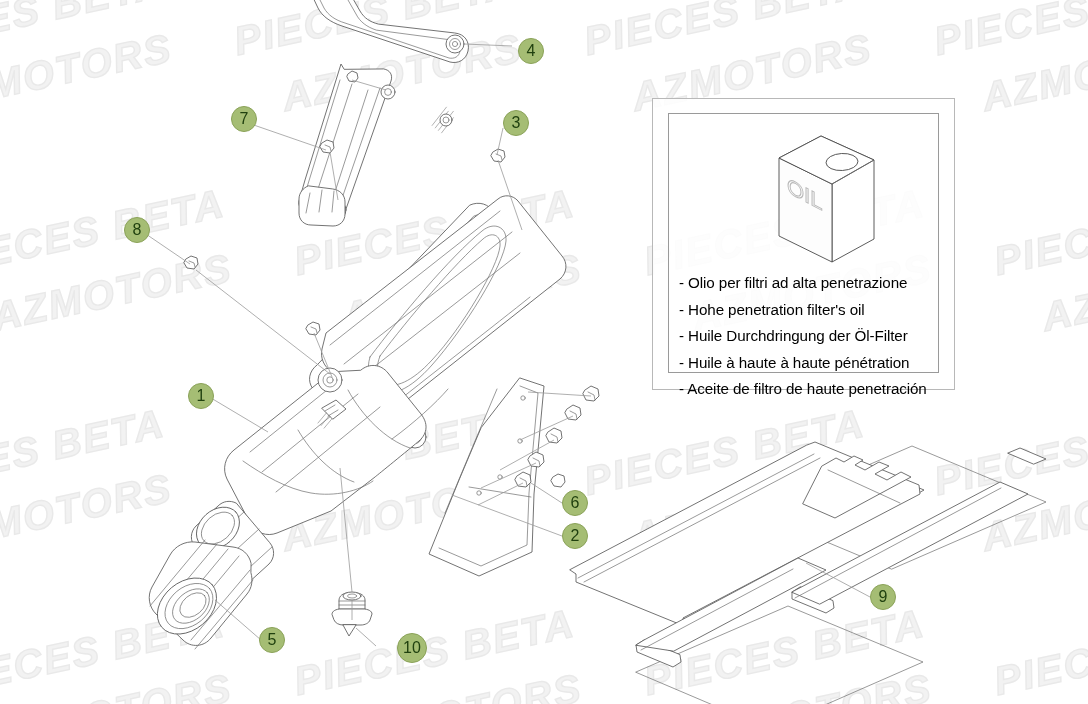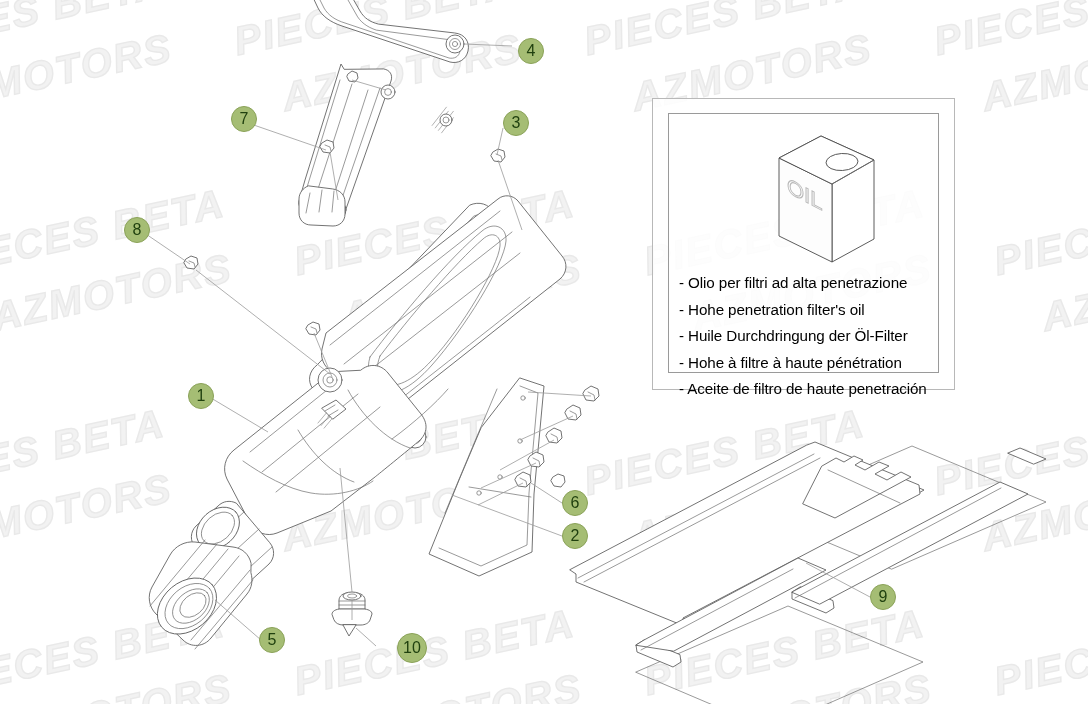--- a/index.html
+++ b/index.html
@@ -389,21 +389,21 @@
 
         <g transform="translate(118,78) skewY(28) scale(1,0.95)" fill="none" stroke="#b4b4b4" stroke-width="1.1">
           <text x="0" y="0" font-family="'Liberation Sans', sans-serif" font-size="22" fill="none" stroke="#b8b8b8" stroke-width="1">OIL</text>
         </g>
       </svg>
 
       <div id="oil-text">
         <div class="line">- Olio per filtri ad alta penetrazione</div>
         <div class="line">- Hohe penetration filter's oil</div>
         <div class="line">- Huile Durchdringung der Öl-Filter</div>
-        <div class="line">- Hohe à filtre à haute pénétration</div>
+        <div class="line">- Huile à haute à haute pénétration</div>
         <div class="line">- Aceite de filtro de haute penetración</div>
       </div>
 
     </div>
   </div>
 
   <div id="callout-layer">
       <div class="callout" style="left: 188px; top: 383px;">
         <span>1</span>
       </div>

